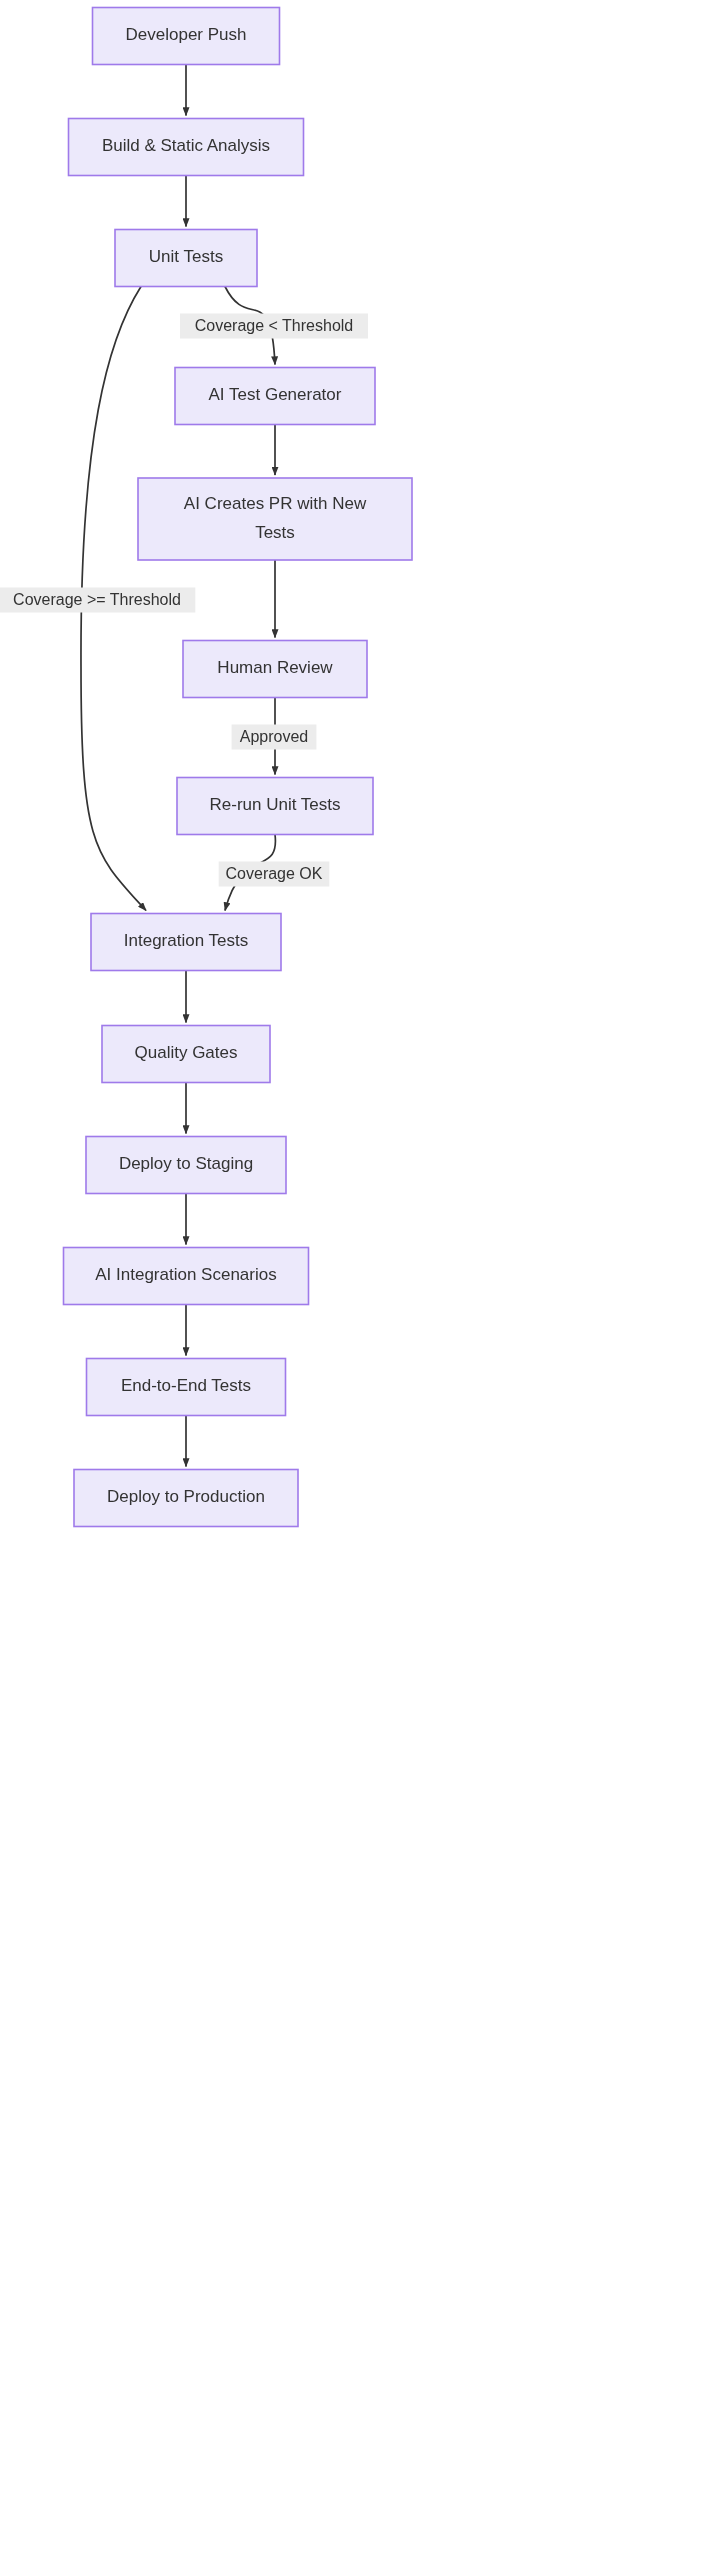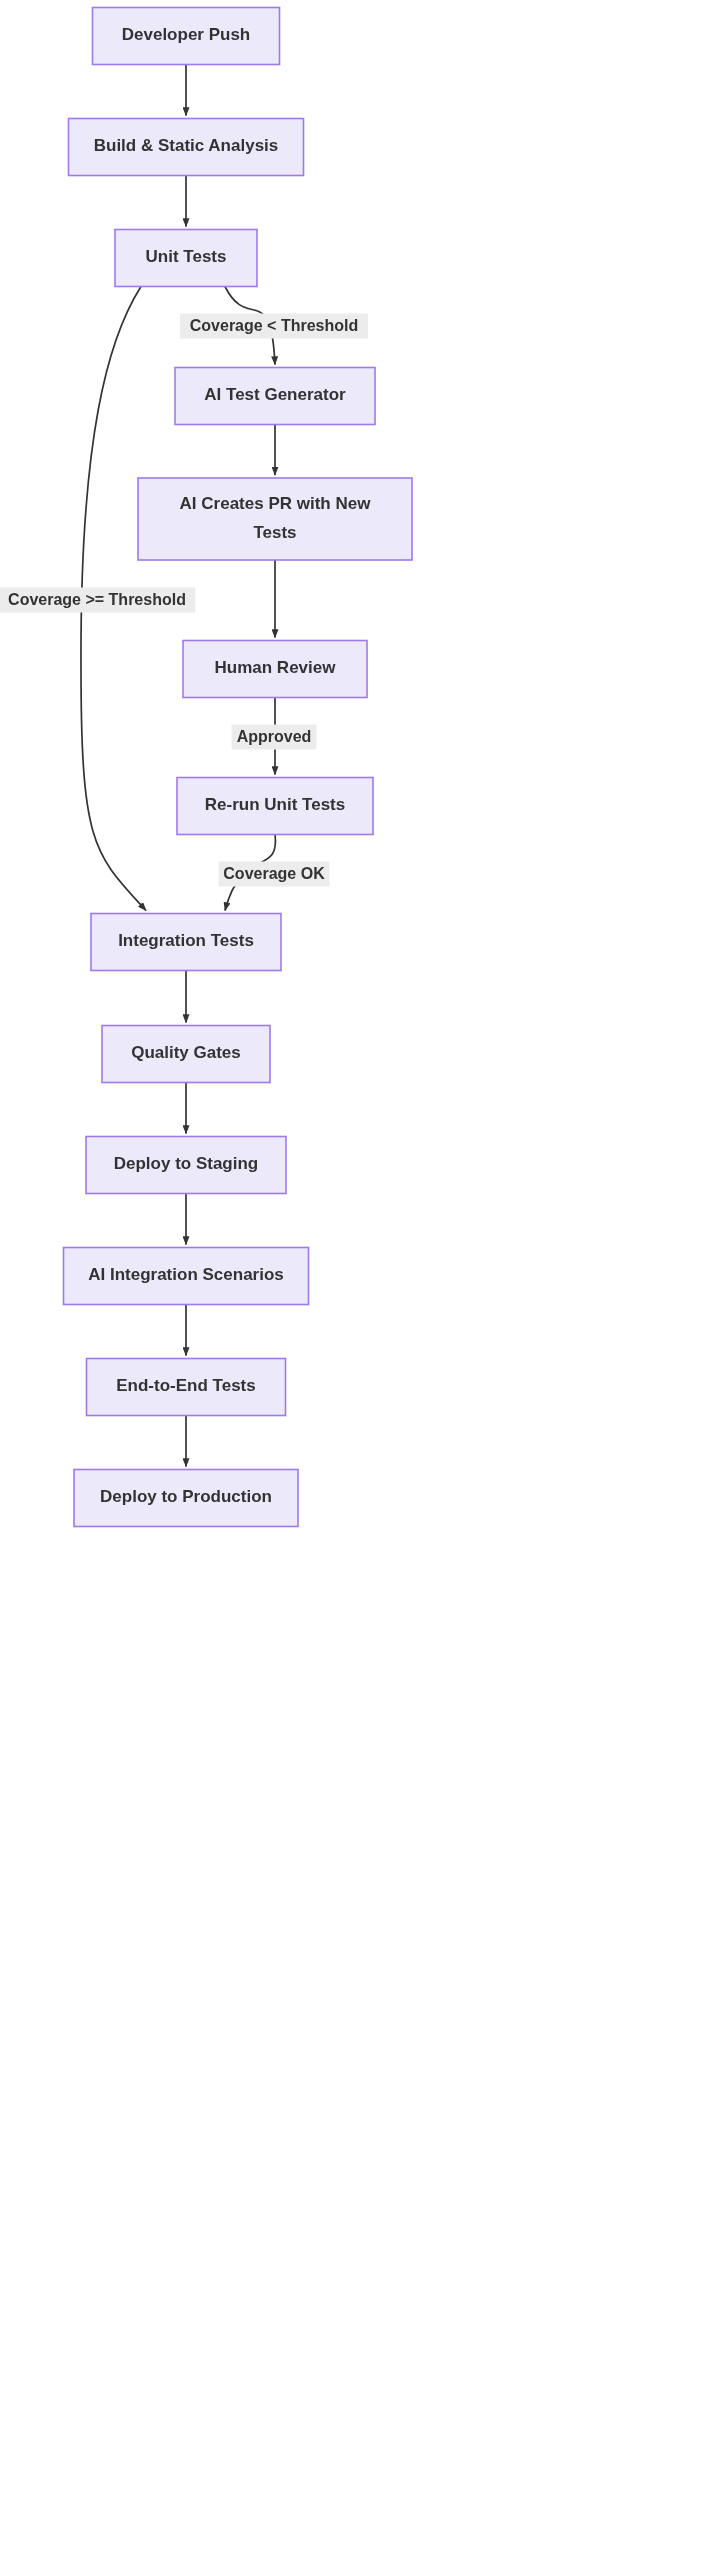--- a/index.html
+++ b/index.html
@@ -11,21 +11,20 @@
     width: 703px;
     height: 2560px;
     font-family: "Liberation Sans", sans-serif;
     overflow: hidden;
   }
   #flow-root {
     position: relative;
     width: 703px;
     height: 2560px;
     background: #ffffff;
-    font-weight: bold;
   }
   svg.flow-canvas {
     position: absolute;
     top: 0;
     left: 0;
     width: 703px;
     height: 2560px;
     display: block;
   }
   .node-box {

